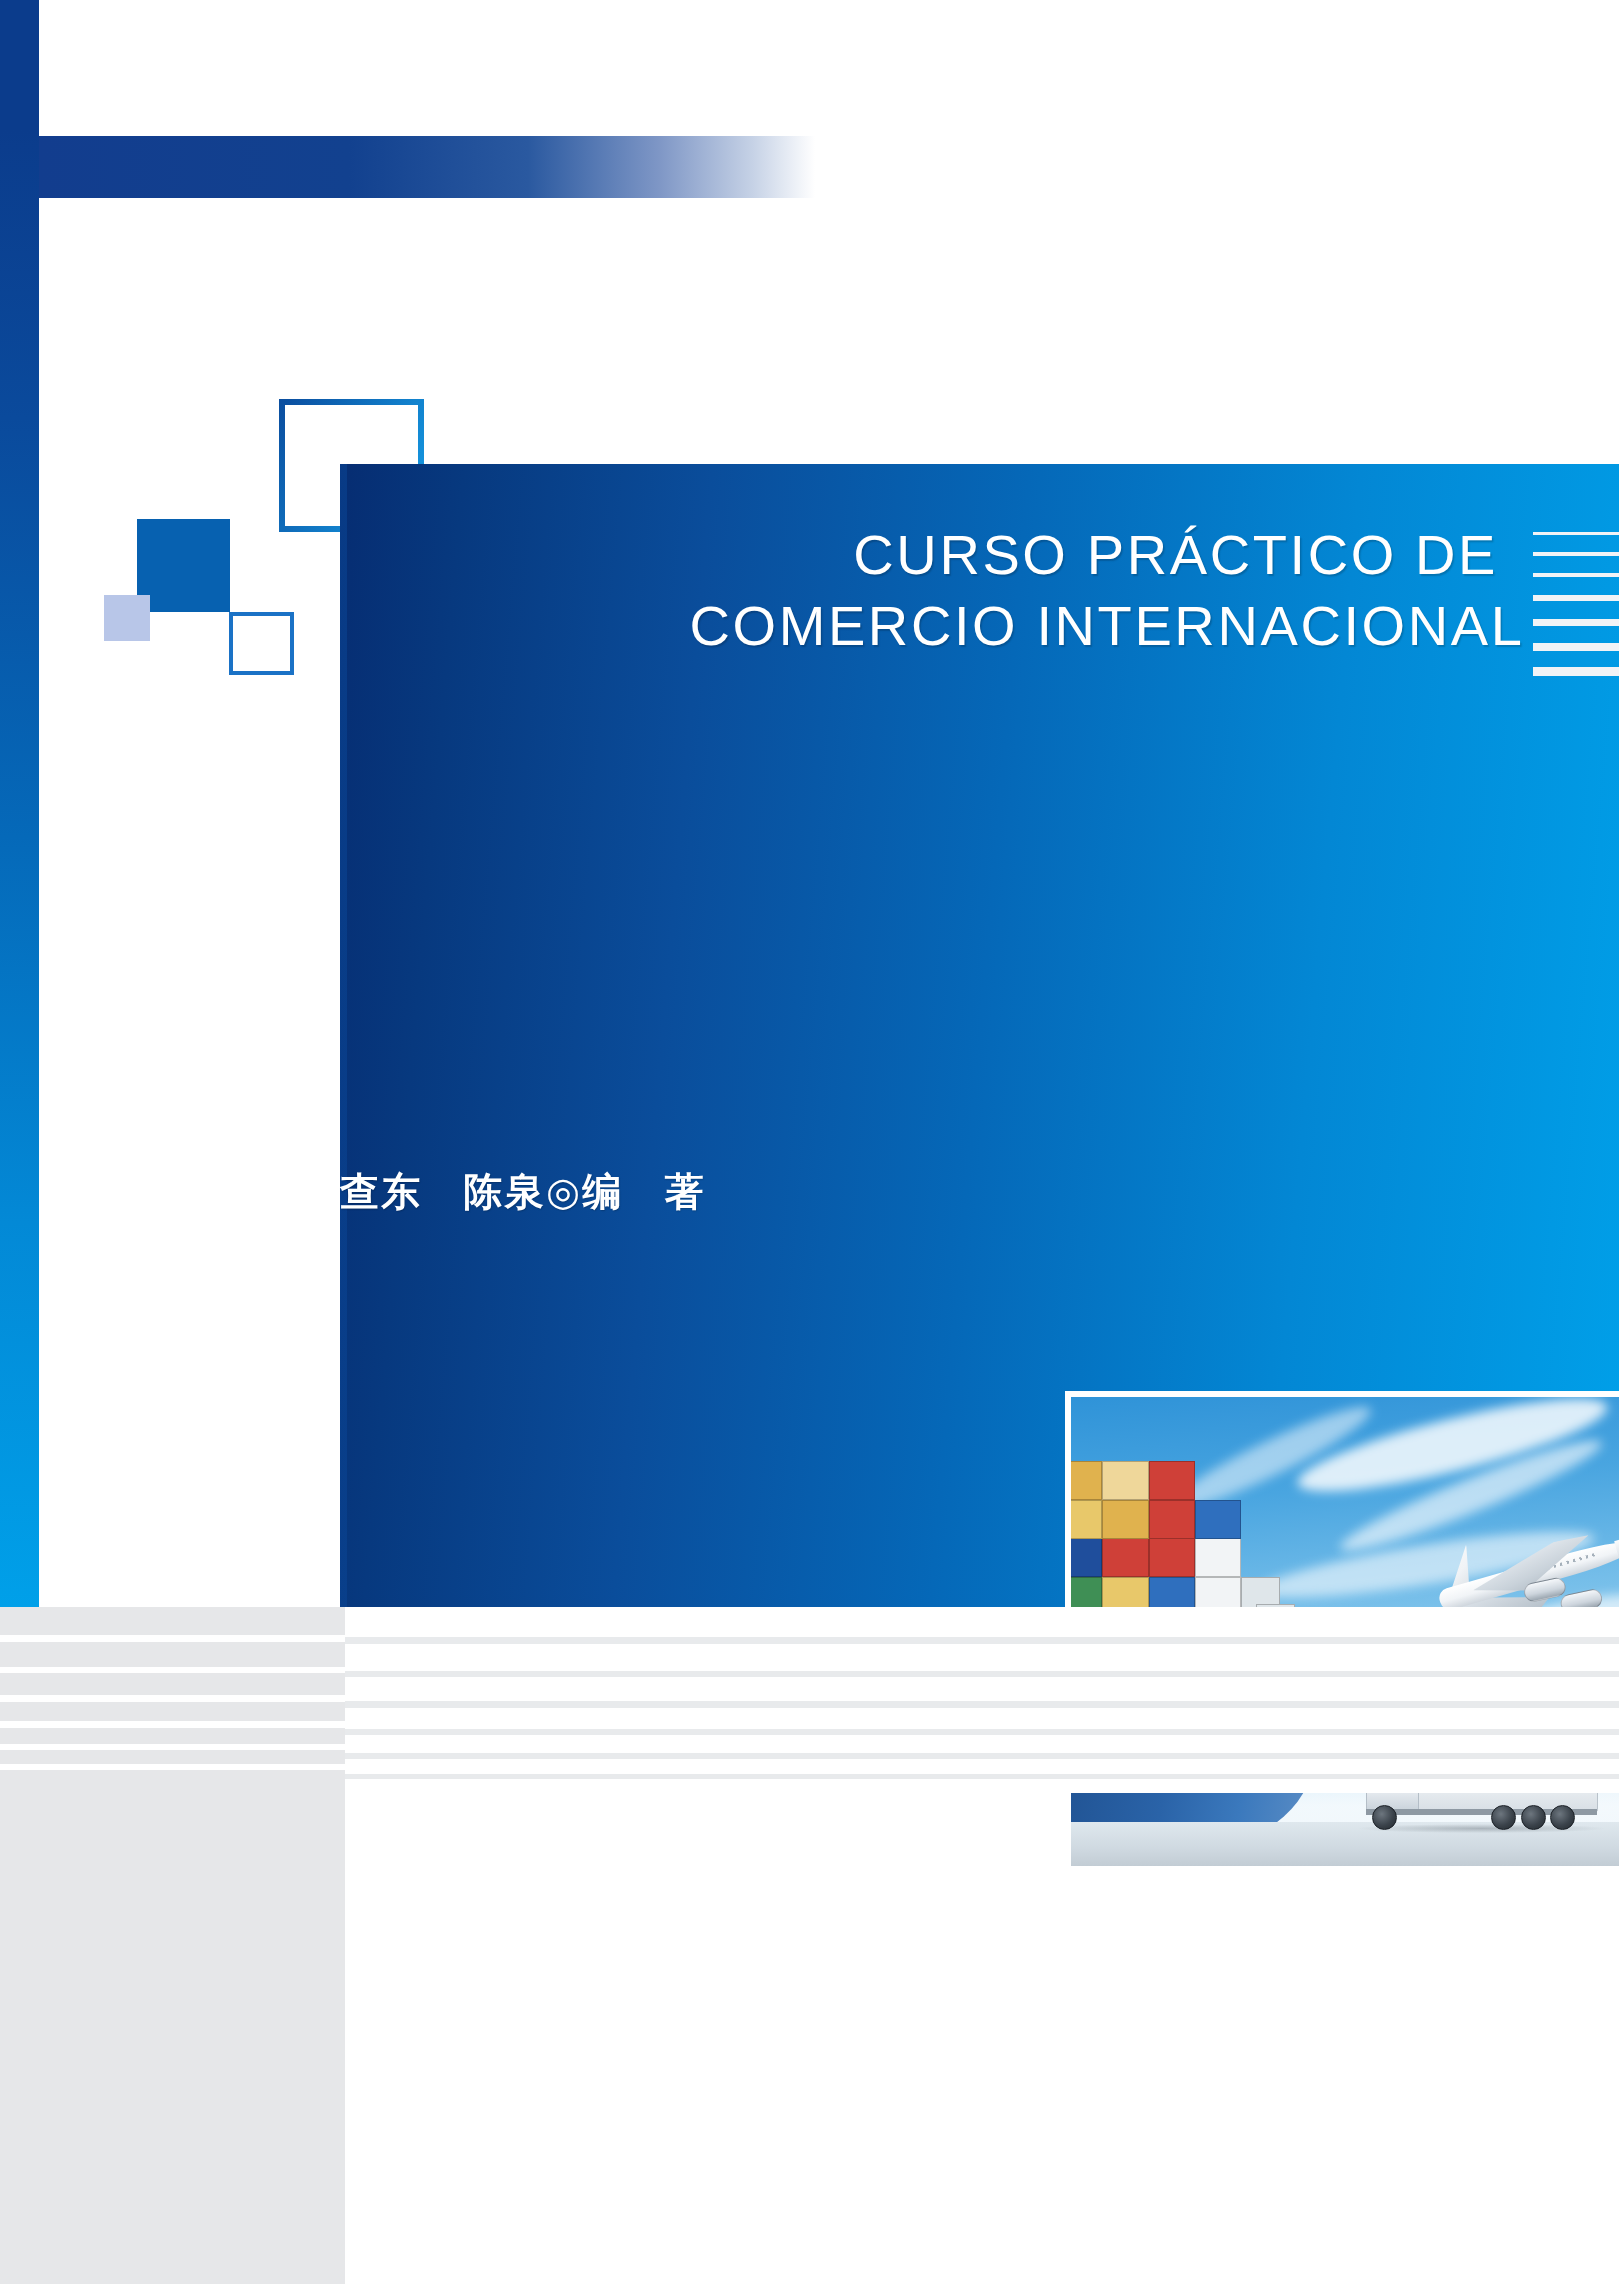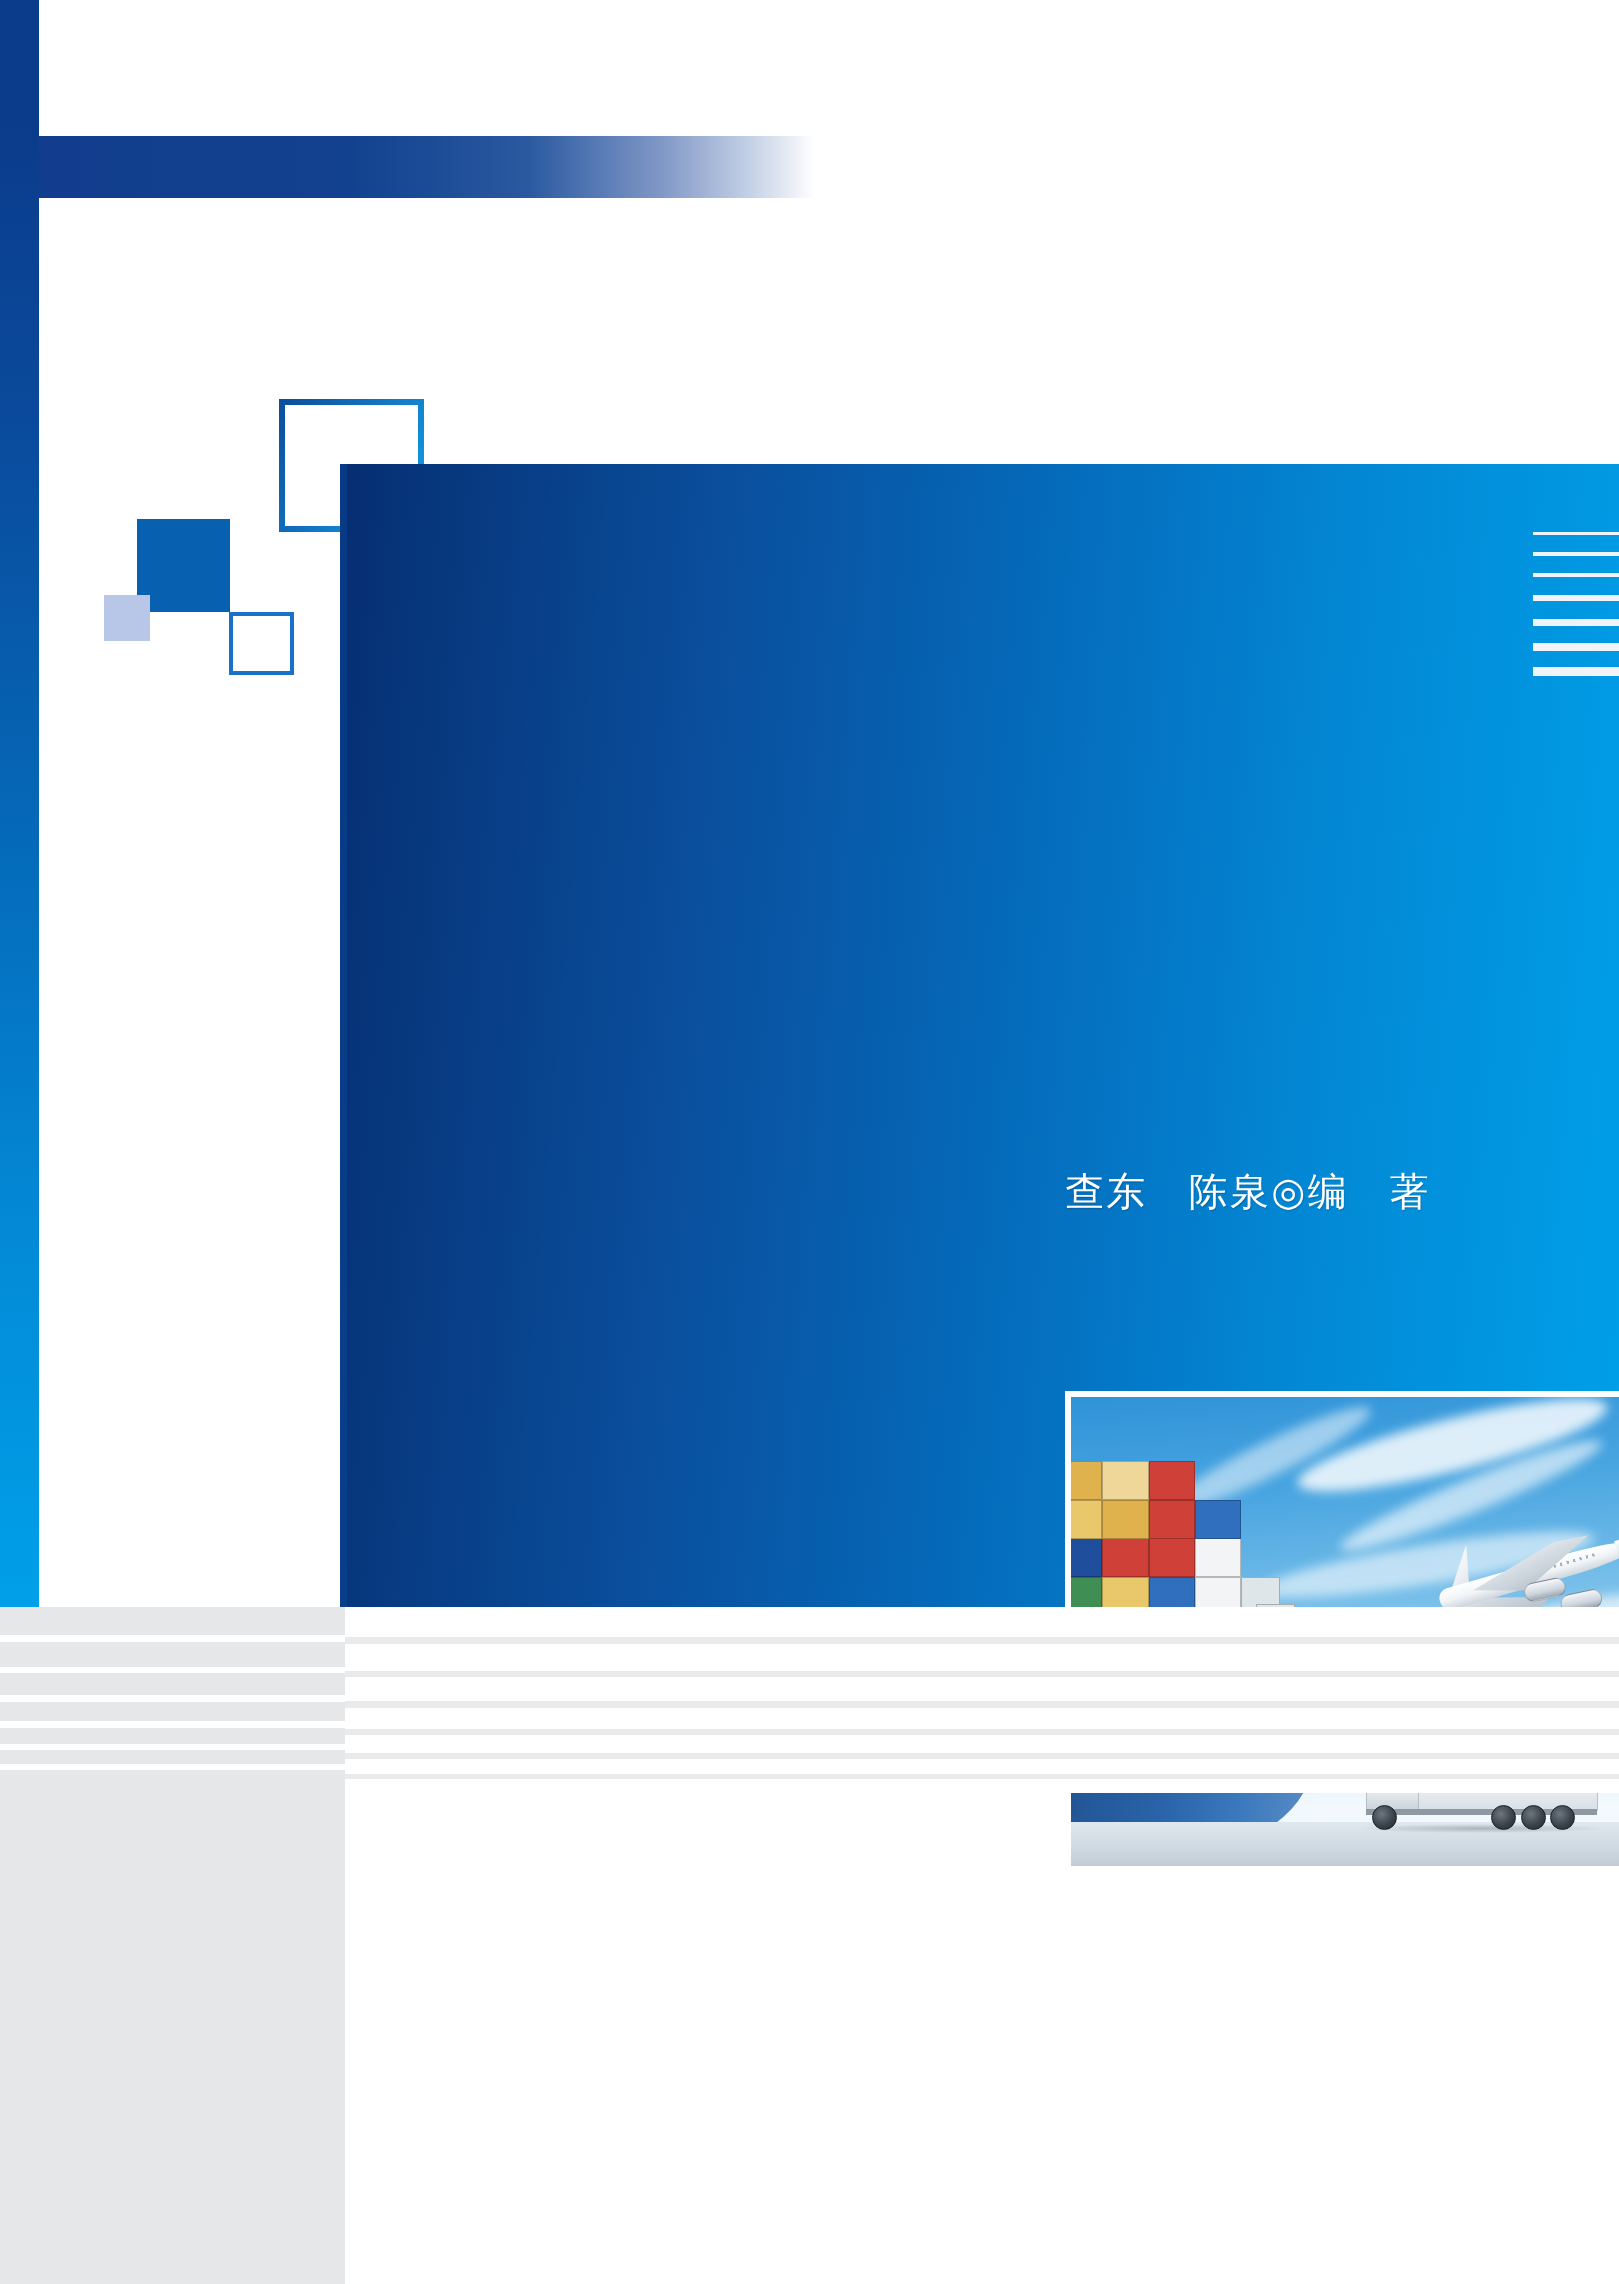--- a/index.html
+++ b/index.html
@@ -95,25 +95,24 @@
     display:block; font-size:157px; line-height:172px;
     font-weight:bold; letter-spacing:4.4px;
     font-family:"DejaVu Sans","Liberation Sans",sans-serif;
     white-space:nowrap;
     transform:scaleY(1.08); transform-origin:right bottom;
   }
 
   
   .authors {
     position:absolute; left:340px; top:1165px; width:1186px;
-    text-align:right; padding-right:95px;
+    padding-right:95px;
     color:#ffffff; font-size:39px; line-height:53px;
-    font-weight:400; letter-spacing:2.2px;
+    font-weight:700; letter-spacing:2.2px;
     text-shadow:0.7px 0.7px 1.5px rgba(0,0,0,0.20);
-    padding-left:16px;
   }
 
   
   .photo {
     position:absolute; left:1065px; top:1391px; width:555px; height:475px;
     overflow:hidden; background:#bfe0f3;
     border-top:6px solid #ffffff; border-left:6px solid #ffffff;
   }
   .ph-sky {
     position:absolute; inset:0;
@@ -278,20 +277,24 @@
   <div class="rules">
     <i style="top:0px;   height:3px;"></i>
     <i style="top:20px;  height:3.7px;"></i>
     <i style="top:41px;  height:4.4px;"></i>
     <i style="top:63px;  height:6px;"></i>
     <i style="top:87px; height:6.7px;"></i>
     <i style="top:111px; height:8.2px;"></i>
     <i style="top:135px; height:9px;"></i>
   </div>
 
+  <div class="es-title">
+    <span class="l1">CURSO PRÁCTICO DE</span>
+    <span class="l2">COMERCIO INTERNACIONAL</span>
+  </div>
 
 
   <div class="authors">查东　陈泉◎编　著</div>
 
   <div class="photo">
     <div class="ph-sky"></div>
 
     <div class="cloud c1"></div>
     <div class="cloud c2"></div>
     <div class="cloud c3"></div>

